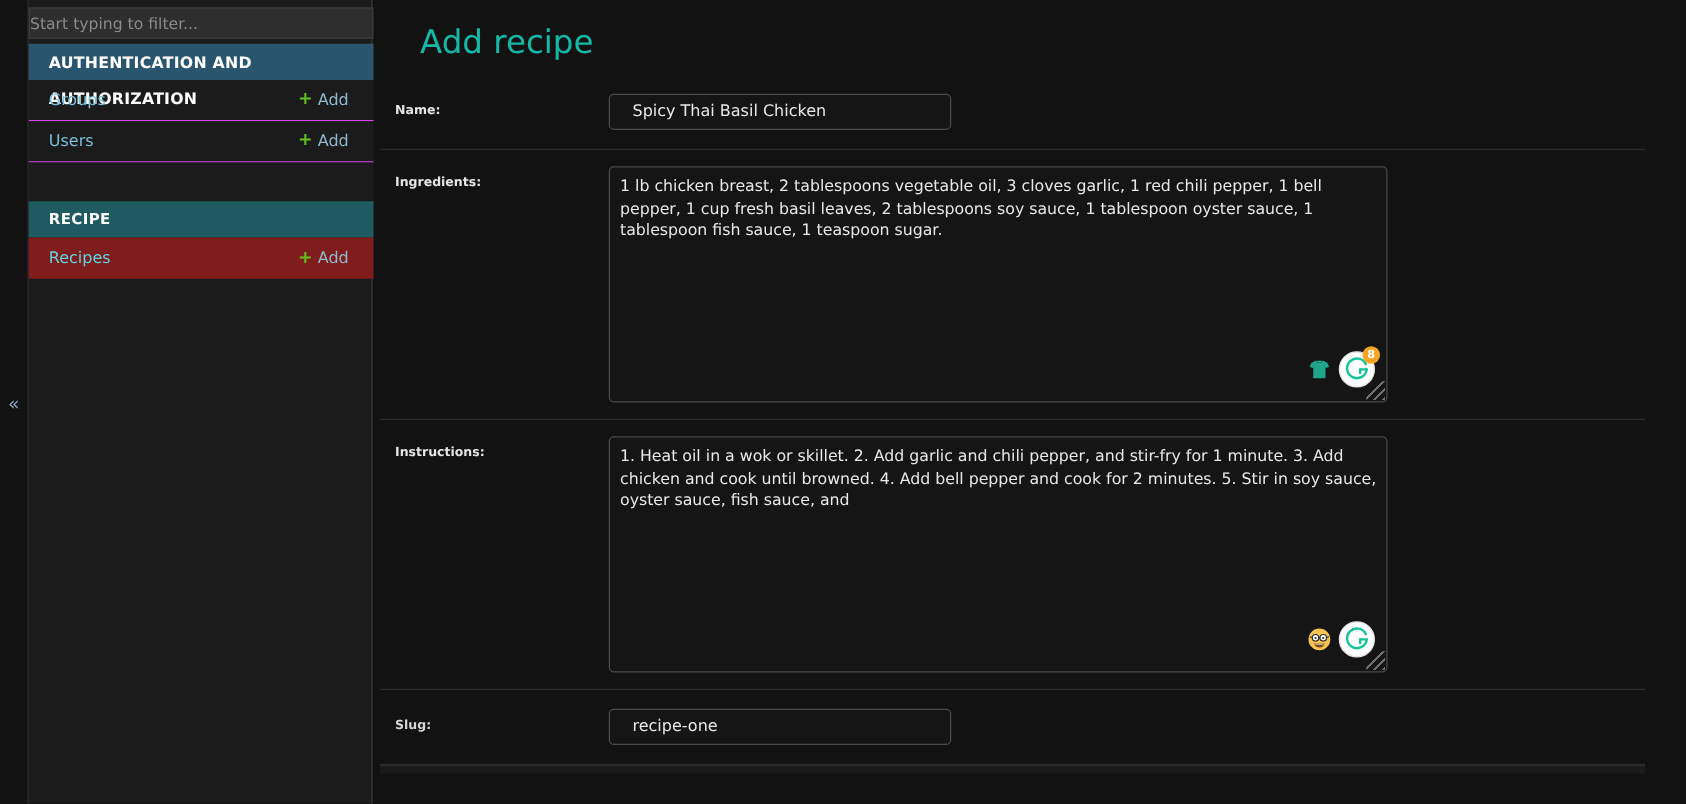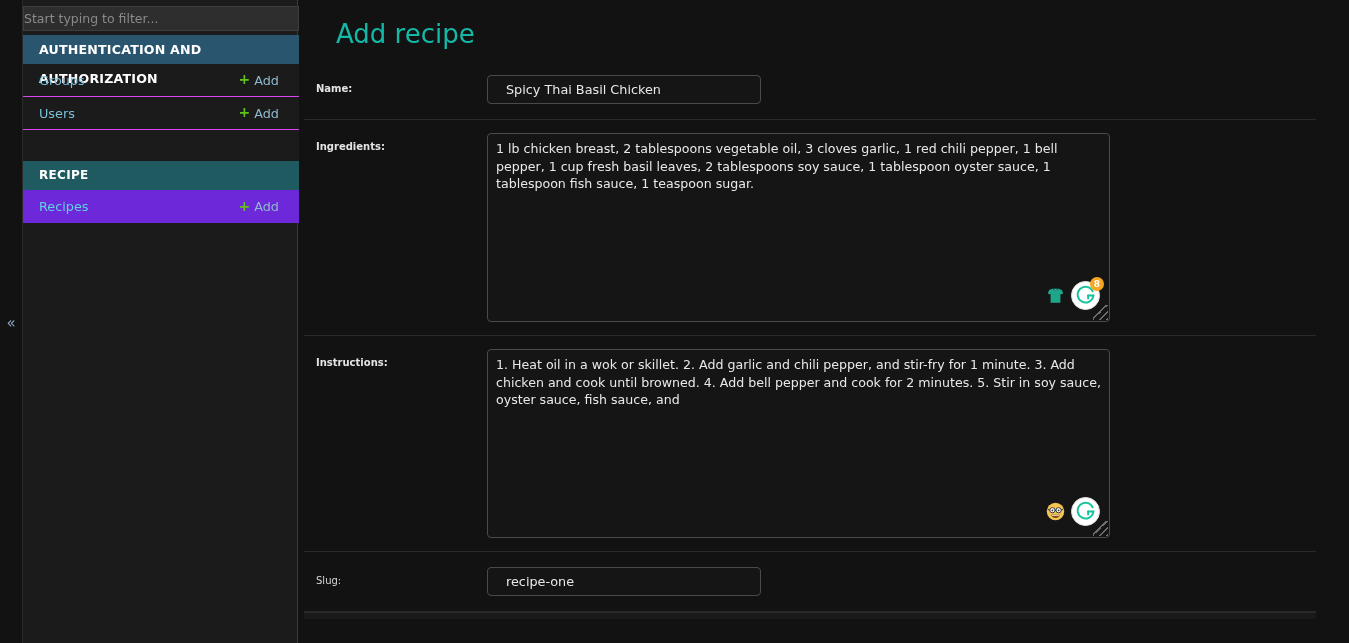--- a/index.html
+++ b/index.html
@@ -74,21 +74,21 @@
   .model-row {
     height: 33px;
     display: flex;
     align-items: center;
     justify-content: space-between;
     padding: 0 20px 0 16px;
     font-size: 12.8px;
     border-bottom: 1px solid #d946ef;
   }
   .model-row.plain { background: #1b1b1b; }
-  .model-row.active { background: #6d28d9; border-bottom: none; text-align: center; }
+  .model-row.active { background: #7f1d1d; border-bottom: none; text-align: center; }
   .model-link { color: #79c0d8; text-decoration: none; }
   .model-row.active .model-link { color: #5fd3e0; }
   .add-link {
     color: #8fb8cc;
     font-size: 12.8px;
     display: inline-flex;
     align-items: center;
     gap: 4px;
     text-decoration: none;
   }
@@ -134,21 +134,21 @@
 
   .field-label {
     width: 183px;
     padding-left: 12px;
     padding-top: 8px;
     font-size: 10px;
     color: #e4e4e4;
     flex: 0 0 183px;
   }
   .field-label.bold { font-weight: bold; }
-  .field-label.normal { font-weight: normal; color: #d6d6d6; }
+  .field-label.normal { font-weight: bold; color: #d6d6d6; }
 
   .text-input {
     width: 274px;
     height: 29px;
     background: #151515;
     border: 1px solid #4a4a4a;
     border-radius: 4px;
     color: #e8e8e8;
     font-size: 12.8px;
     font-family: "DejaVu Sans", "Liberation Sans", sans-serif;

